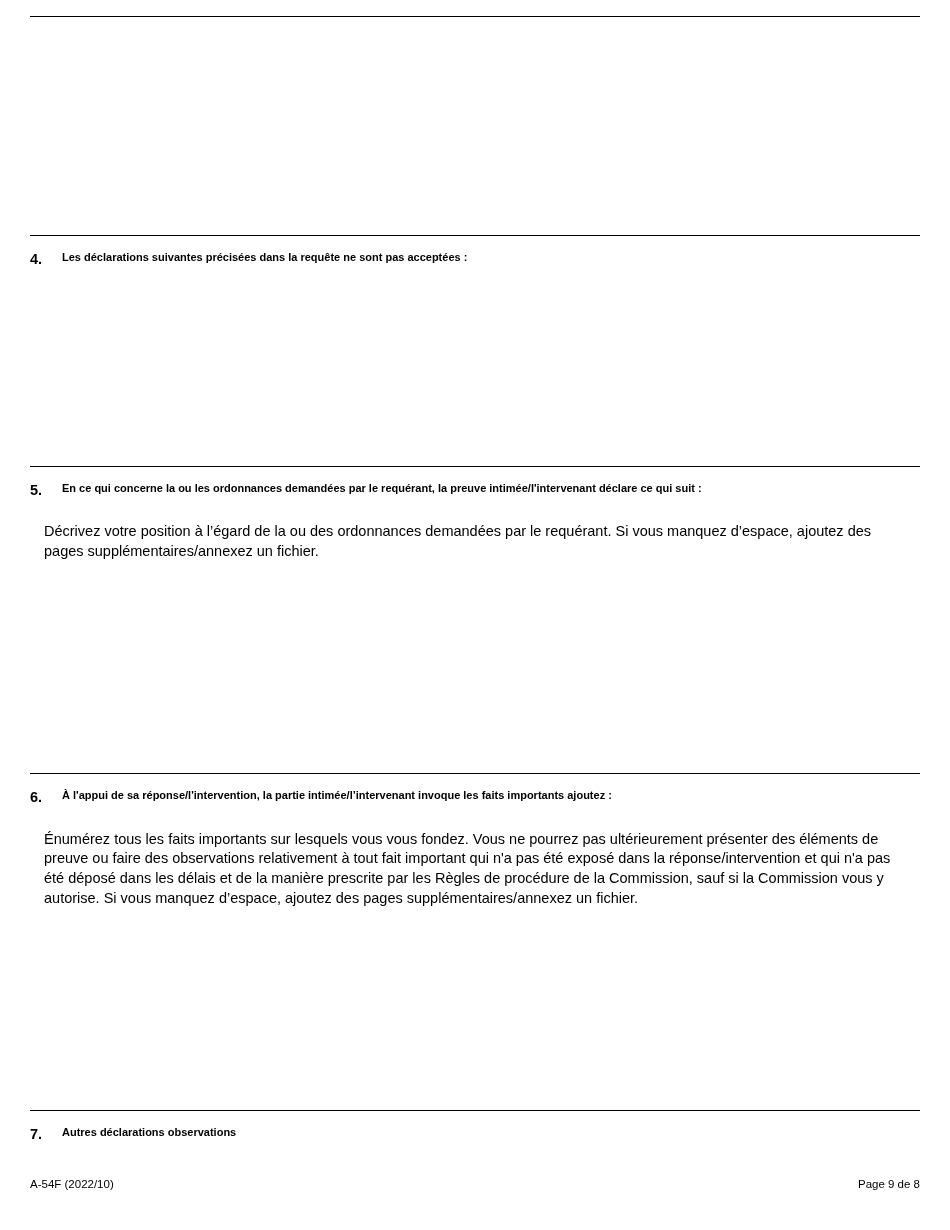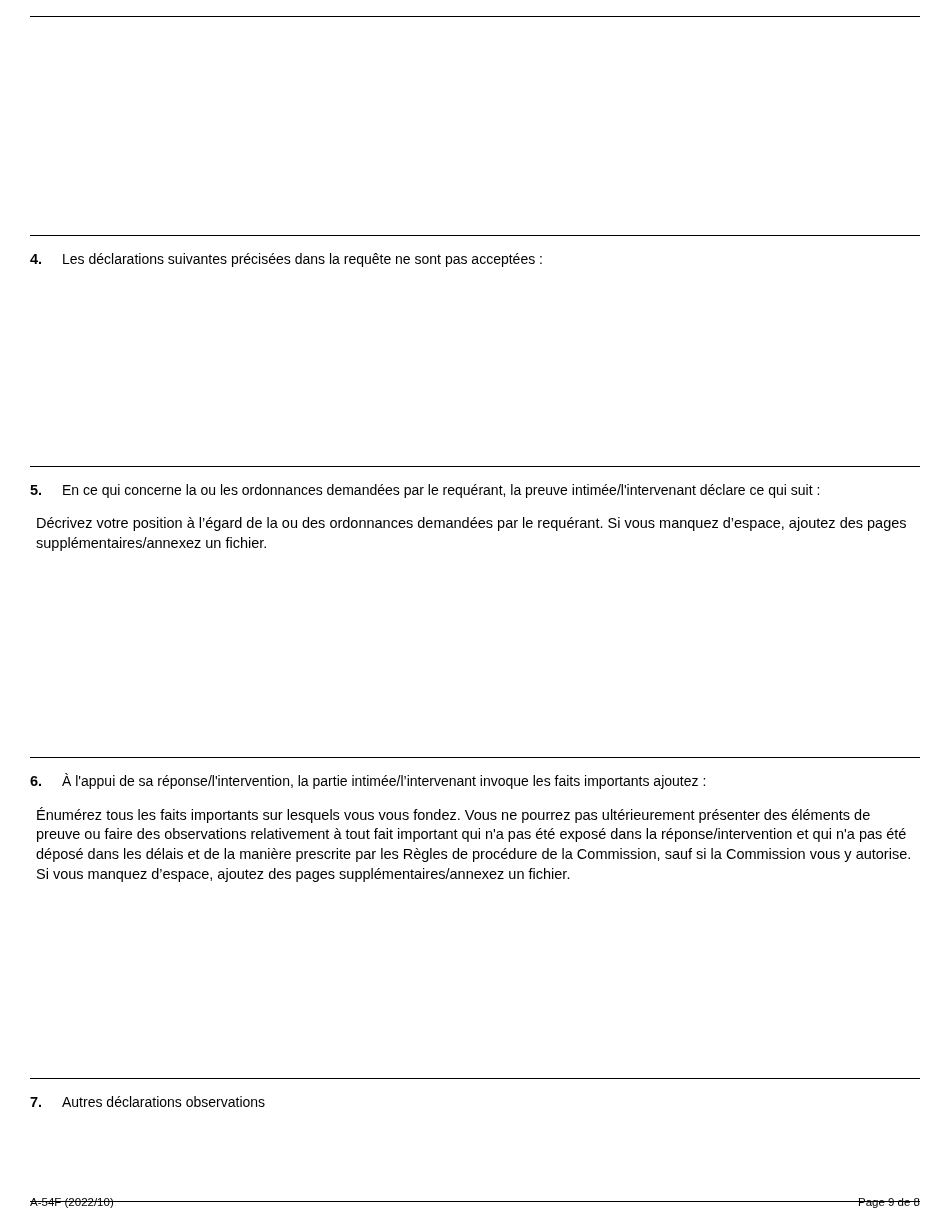--- a/index.html
+++ b/index.html
@@ -38,38 +38,38 @@
     line-height: 1.35;
   }
   .section-num {
     width: 32px;
     flex: 0 0 32px;
     font-weight: bold;
     font-size: 14.5px;
   }
   .section-title {
     flex: 1 1 auto;
-    font-weight: normal;
-    font-size: 14px;
+    font-weight: bold;
+    font-size: 11px;
   }
   .instructions {
     font-size: 14.5px;
     line-height: 1.35;
-    margin: 4px;
+    margin: 12px;
     color: #000;
   }
   .answer-area {
     width: 890px;
     background: #fff;
   }
   .footer {
     position: absolute;
     left: 30px;
     right: 30px;
-    bottom: 22px;
+    bottom: 40px;
     display: flex;
     justify-content: space-between;
     font-size: 11.5px;
   }
   .blk-1 { height: 218px; }
   .blk-2 { height: 196px; }
   .blk-3 { height: 200px; }
   .blk-4 { height: 190px; }
   .blk-5 { height: 88px; }
   .sp8 { height: 10px; }

